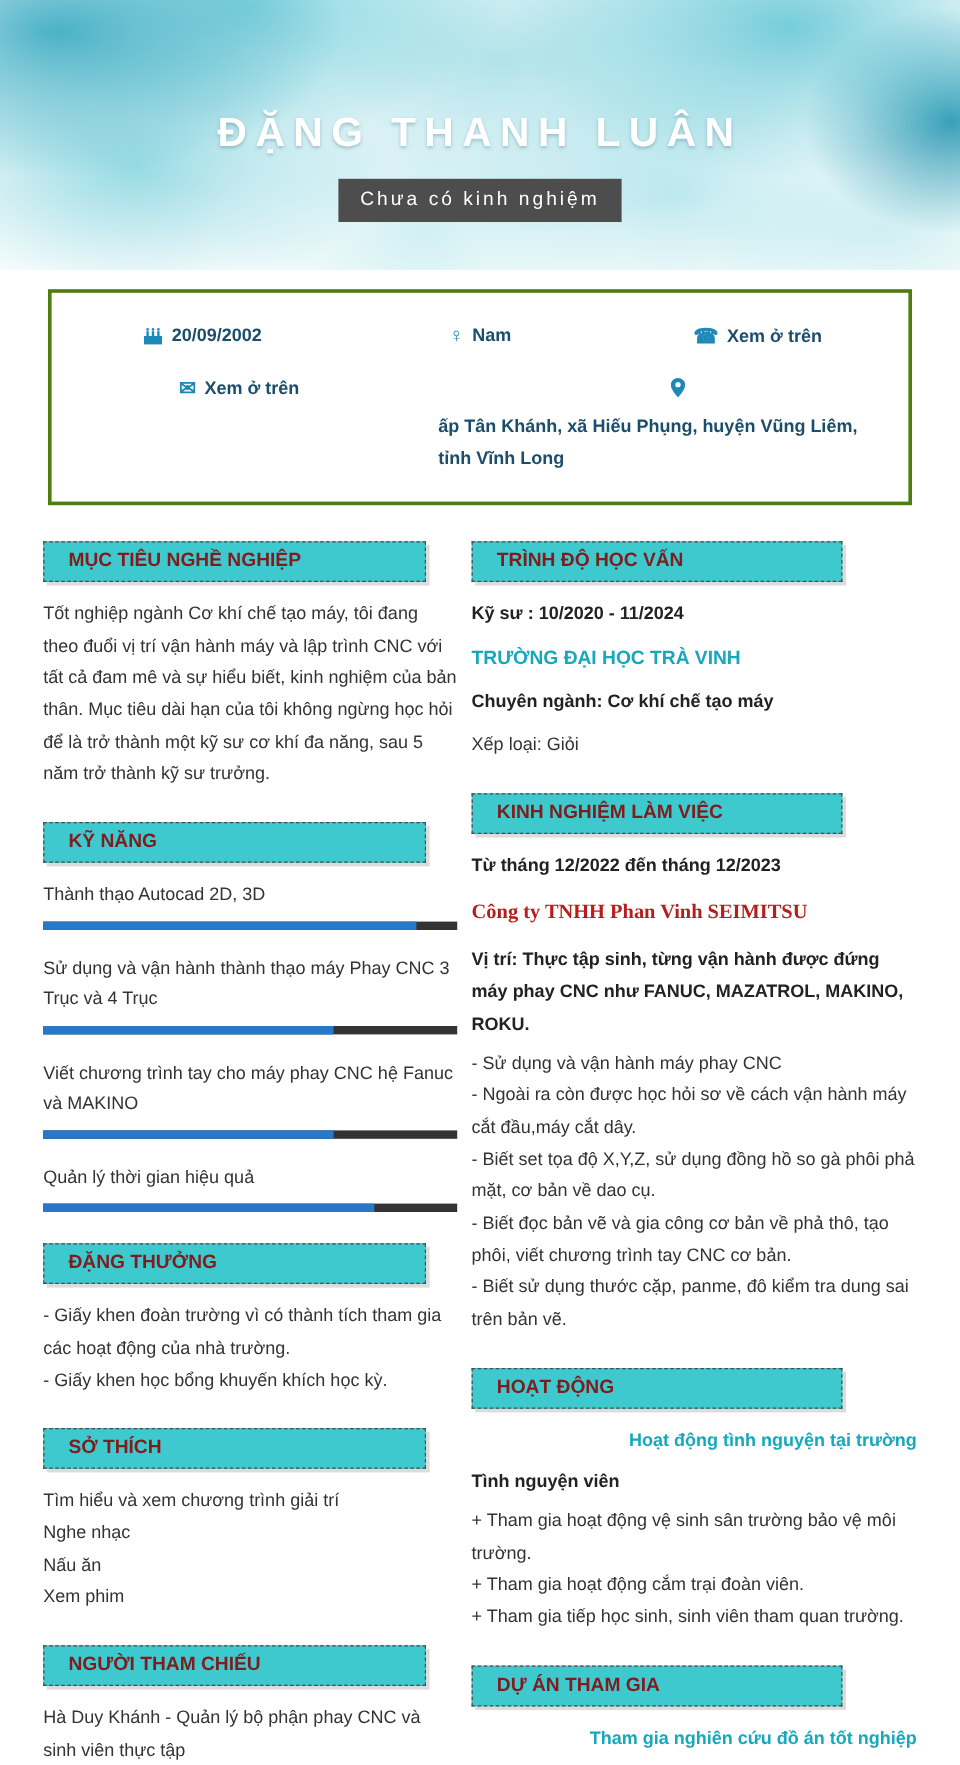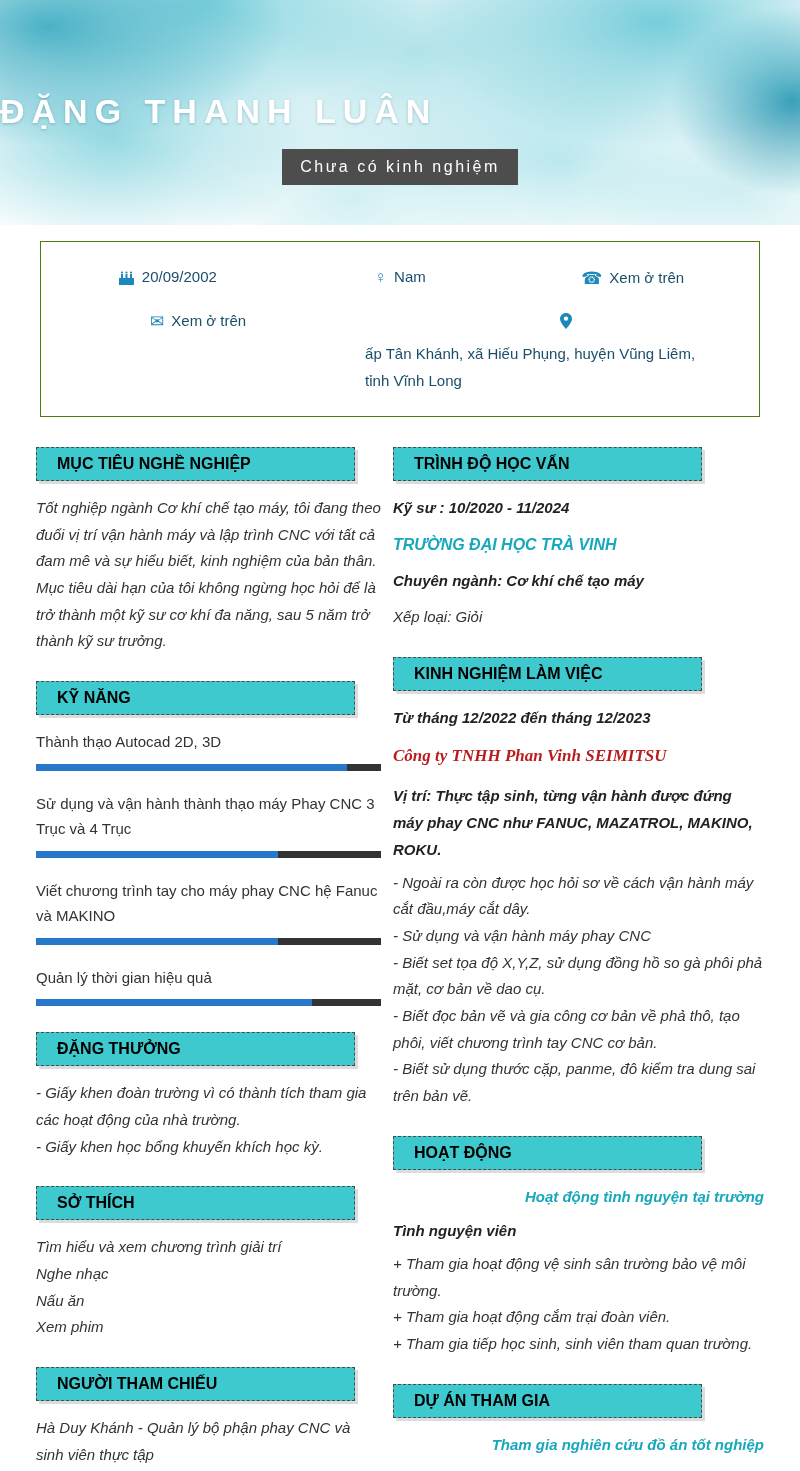--- a/index.html
+++ b/index.html
@@ -23,63 +23,63 @@
       radial-gradient(ellipse 300px 150px at 26% 2%, rgba(110,205,218,.75), rgba(110,205,218,0) 70%),
       radial-gradient(ellipse 430px 210px at 52% 22%, rgba(125,208,220,.60), rgba(125,208,220,0) 72%),
       radial-gradient(ellipse 330px 180px at 82% 10%, rgba(72,188,206,.75), rgba(72,188,206,0) 70%),
       radial-gradient(ellipse 170px 130px at 99% 45%, rgba(20,140,170,.85), rgba(20,140,170,0) 72%),
       radial-gradient(ellipse 260px 150px at 70% 72%, rgba(140,216,226,.55), rgba(140,216,226,0) 70%),
       radial-gradient(ellipse 300px 160px at 14% 62%, rgba(95,198,212,.65), rgba(95,198,212,0) 70%),
       radial-gradient(ellipse 230px 120px at 44% 88%, rgba(173,227,233,.55), rgba(173,227,233,0) 75%),
       radial-gradient(ellipse 200px 120px at 92% 85%, rgba(150,218,226,.45), rgba(150,218,226,0) 75%);
   }
   .hero-name {
-    padding-top:92px; text-align:left;
+    padding-top:92px; text-align:center;
     font-size:34px; font-weight:bold; letter-spacing:7px; color:#fff;
     text-shadow:0 1px 3px rgba(0,60,70,.25);
   }
   .hero-badge-wrap { text-align:center; margin-top:18px; }
   .hero-badge {
     display:inline-block; background:#4d4d4d; color:#fff;
     font-size:16px; font-weight:normal; letter-spacing:2.5px;
     padding:9px 18px;
   }
 
   
   .contact-box {
-    margin:16px 40px 0 40px; border:1px solid #4d7c0f;
+    margin:16px 40px 0 40px; border:3px solid #4d7c0f;
     padding:16px 10px 22px 10px;
-    color:#1b4e6b; font-weight:normal; font-size:15px;
+    color:#1b4e6b; font-weight:bold; font-size:15px;
   }
   .contact-row1 { display:flex; }
   .contact-row1 .cell { flex:1; text-align:center; padding-top:10px; }
   .contact-row2 { display:flex; margin-top:22px;gap:44px; }
   .contact-row2 .cellA { width:45%; text-align:center; }
   .contact-row2 .cellB { width:55%; text-align:center; }
   .contact-addr { width:55%; margin-left:45%; margin-top:8px; line-height:1.8; }
   .cicon { color:#1e88b8; font-size:17px; margin-right:7px; vertical-align:-1px; display:inline-block; }
   .cicon svg { vertical-align:-3px; }
 
   
   .columns { display:flex; padding:30px 36px 0 36px; gap:12px; }
   .col-left  { width:345px; flex:none; }
   .col-right { flex:1; }
 
   .sec-head {
     background:#3ec9cf; border:1px dashed #4a4a4a;
     box-shadow:3px 3px 0 #dcdcdc;
-    font-size:16px; font-weight:bold; color:#000000;
+    font-size:16px; font-weight:bold; color:#7f1d1d;
     padding:7px 10px 7px 20px;
     margin-bottom:14px;
   }
   .col-left  .sec-head { margin-right:26px; }
   .col-right .sec-head { margin-right:62px; }
 
   .sec { margin-bottom:26px; }
-  .txt { font-size:15px; line-height:1.78; color:#333;font-style:italic; }
+  .txt { font-size:15px; line-height:1.78; color:#333; }
   .bold { font-weight:bold; color:#222; }
   .teal-link { color:#17a8bc; font-weight:bold; font-size:15px; }
   .school { font-size:16px; }
   .company {
     font-family:"Liberation Serif", serif;
     font-weight:bold; color:#b91c1c; font-size:17px;
     margin:10px 0 12px 0;
   }
   .spaced > * { margin-bottom:9px; }
 
@@ -213,22 +213,22 @@
           <div>Xếp loại: Giỏi</div>
         </div>
       </div>
 
       <div class="sec">
         <div class="sec-head">KINH NGHIỆM LÀM VIỆC</div>
         <div class="txt">
           <div class="bold">Từ tháng 12/2022 đến tháng 12/2023</div>
           <div class="company">Công ty TNHH Phan Vinh SEIMITSU</div>
           <div class="bold" style="margin-bottom:6px;">Vị trí: Thực tập sinh, từng vận hành được đứng máy phay CNC như FANUC, MAZATROL, MAKINO, ROKU.</div>
+          <div>- Sử dụng và vận hành máy phay CNC</div>
           <div>- Ngoài ra còn được học hỏi sơ về cách vận hành máy cắt đầu,máy cắt dây.</div>
-          <div>- Sử dụng và vận hành máy phay CNC</div>
           <div>- Biết set tọa độ X,Y,Z, sử dụng đồng hồ so gà phôi phả mặt, cơ bản về dao cụ.</div>
           <div>- Biết đọc bản vẽ và gia công cơ bản về phả thô, tạo phôi, viết chương trình tay CNC cơ bản.</div>
           <div>- Biết sử dụng thước cặp, panme, đô kiểm tra dung sai trên bản vẽ.</div>
         </div>
       </div>
 
       <div class="sec">
         <div class="sec-head">HOẠT ĐỘNG</div>
         <div class="txt">
           <div class="teal-link" style="margin-bottom:8px;text-align:right;">Hoạt động tình nguyện tại trường</div>

